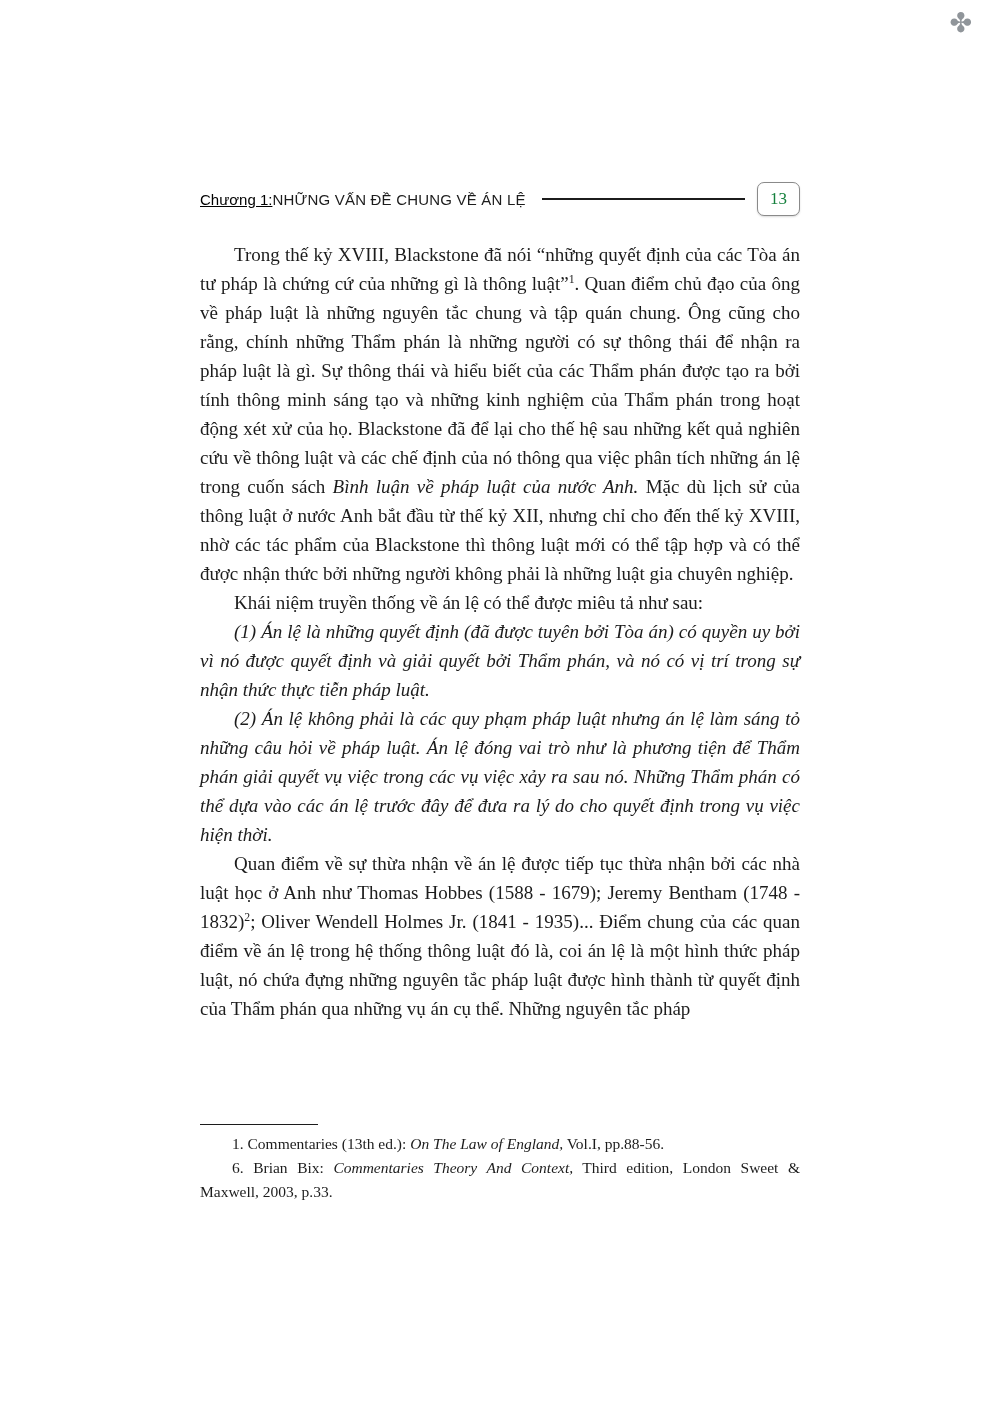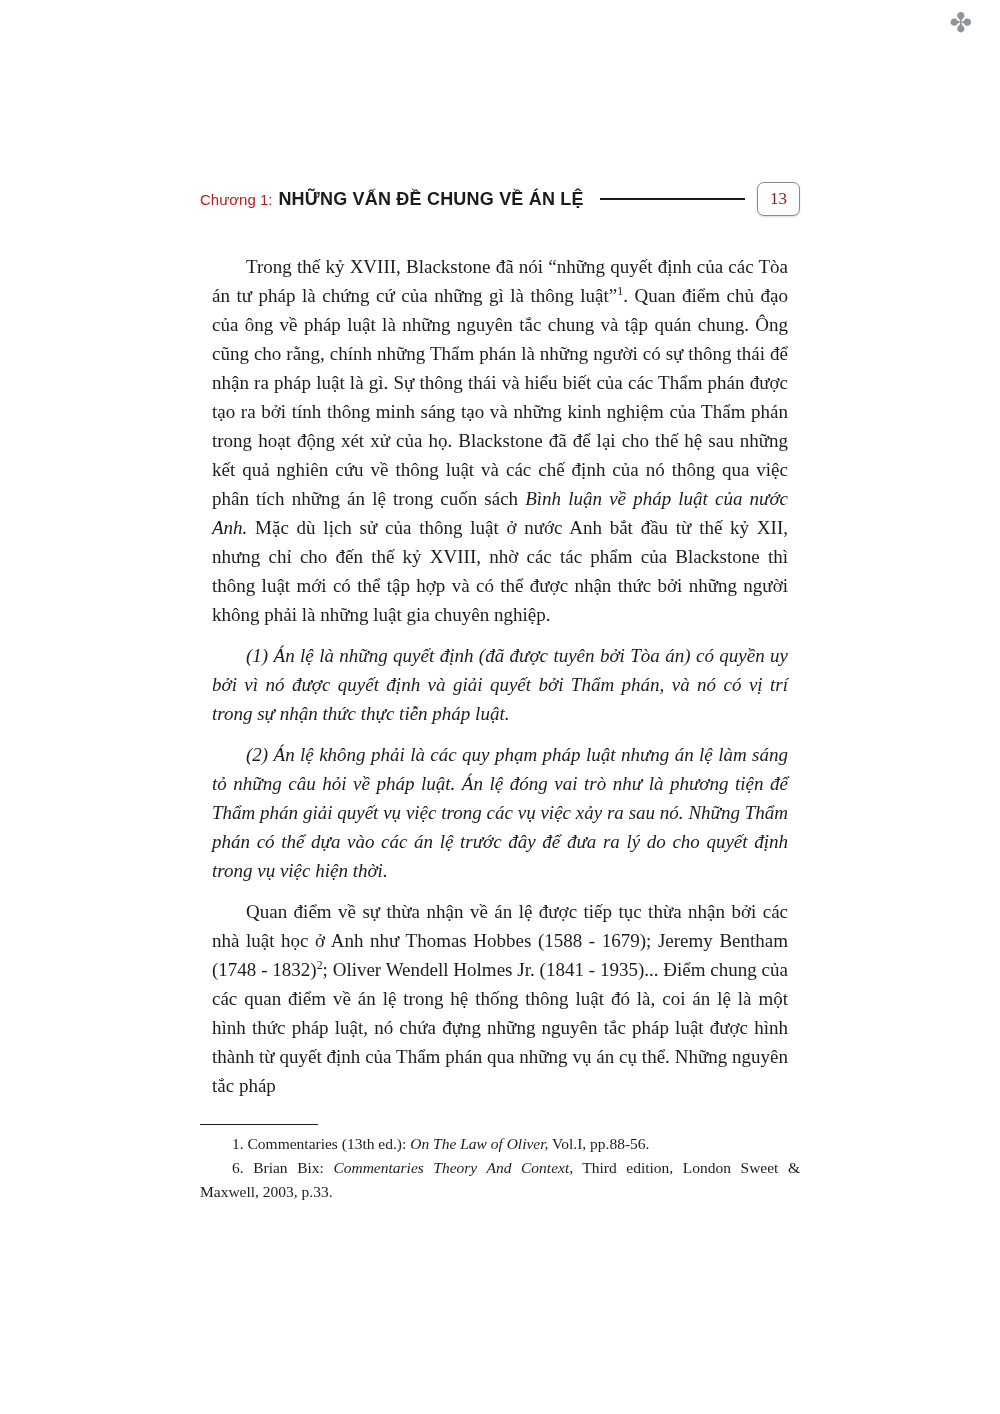--- a/index.html
+++ b/index.html
@@ -22,48 +22,48 @@
   }
   .page-header {
     position: absolute;
     left: 200px;
     top: 182px;
     width: 600px;
     display: flex;
     align-items: center;
     font-family: "Liberation Sans", sans-serif;
   }
-  .chapter-label { font-size: 15px; color: #b91c1c; white-space: nowrap; }
-  .chapter-title { font-size: 18px; font-weight: bold; margin-left: 6px; white-space: nowrap; letter-spacing: 0.2px; }
+  .chapter-label { font-size: 15px; color: #000000; white-space: nowrap; text-decoration: underline; }
+  .chapter-title { font-size: 15px; font-weight: normal; white-space: nowrap; letter-spacing: 0.2px; }
   .header-rule {
     flex: 1;
     height: 2px;
     background: #1c1c1c;
     margin: 0 12px 0 16px;
   }
   .page-number-box {
     border: 1px solid #8a8a8a;
     border-radius: 7px;
     box-shadow: 0 1px 2px rgba(0,0,0,0.15);
     padding: 6px 12px;
     font-family: "Liberation Serif", serif;
     font-size: 17px;
-    color: #7f1d1d;
+    color: #15803d;
     background: #fff;
   }
   .body-text {
     position: absolute;
     left: 200px;
     top: 240px;
     width: 600px;
     font-size: 19px;
     line-height: 29px;
     text-align: justify;
   }
-  .body-text p.para { margin: 12px; text-indent: 34px; font-family: Liberation Serif, serif; }
+  .body-text p.para { margin: 0; text-indent: 34px; font-family: Liberation Serif, serif; }
   .it { font-style: italic; }
   sup.fn-ref { font-size: 0.62em; line-height: 0; }
   .footnote-rule {
     position: absolute;
     left: 200px;
     top: 1124px;
     width: 118px;
     height: 1px;
     background: #1c1c1c;
   }
@@ -89,25 +89,26 @@
     <span class="chapter-label">Chương 1:</span>
     <span class="chapter-title">NHỮNG VẤN ĐỀ CHUNG VỀ ÁN LỆ</span>
     <span class="header-rule"></span>
     <span class="page-number-box">
       <span>13</span>
     </span>
   </header>
 
   <main class="body-text" id="body-text">
       <p class="para"><span>Trong thế kỷ XVIII, Blackstone đã nói “những quyết định của các Tòa án tư pháp là chứng cứ của những gì là thông luật”</span><sup class="fn-ref">1</sup><span>. Quan điểm chủ đạo của ông về pháp luật là những nguyên tắc chung và tập quán chung. Ông cũng cho rằng, chính những Thẩm phán là những người có sự thông thái để nhận ra pháp luật là gì. Sự thông thái và hiểu biết của các Thẩm phán được tạo ra bởi tính thông minh sáng tạo và những kinh nghiệm của Thẩm phán trong hoạt động xét xử của họ. Blackstone đã để lại cho thế hệ sau những kết quả nghiên cứu về thông luật và các chế định của nó thông qua việc phân tích những án lệ trong cuốn sách </span><span class="it">Bình luận về pháp luật của nước Anh.</span><span> Mặc dù lịch sử của thông luật ở nước Anh bắt đầu từ thế kỷ XII, nhưng chỉ cho đến thế kỷ XVIII, nhờ các tác phẩm của Blackstone thì thông luật mới có thể tập hợp và có thể được nhận thức bởi những người không phải là những luật gia chuyên nghiệp.</span></p>
+      <p class="para"><span>Khái niệm truyền thống về án lệ có thể được miêu tả như sau:</span></p>
       <p class="para it"><span>(1) Án lệ là những quyết định (đã được tuyên bởi Tòa án) có quyền uy bởi vì nó được quyết định và giải quyết bởi Thẩm phán, và nó có vị trí trong sự nhận thức thực tiễn pháp luật.</span></p>
       <p class="para it"><span>(2) Án lệ không phải là các quy phạm pháp luật nhưng án lệ làm sáng tỏ những câu hỏi về pháp luật. Án lệ đóng vai trò như là phương tiện để Thẩm phán giải quyết vụ việc trong các vụ việc xảy ra sau nó. Những Thẩm phán có thể dựa vào các án lệ trước đây để đưa ra lý do cho quyết định trong vụ việc hiện thời.</span></p>
       <p class="para"><span>Quan điểm về sự thừa nhận về án lệ được tiếp tục thừa nhận bởi các nhà luật học ở Anh như Thomas Hobbes (1588 - 1679); Jeremy Bentham (1748 - 1832)</span><sup class="fn-ref">2</sup><span>; Oliver Wendell Holmes Jr. (1841 - 1935)... Điểm chung của các quan điểm về án lệ trong hệ thống thông luật đó là, coi án lệ là một hình thức pháp luật, nó chứa đựng những nguyên tắc pháp luật được hình thành từ quyết định của Thẩm phán qua những vụ án cụ thể. Những nguyên tắc pháp</span></p>
     </main>
 
   <div class="footnote-rule"></div>
 
   <div class="footnotes" id="footnotes">
-      <p class="footnote"><span>1. Commentaries (13th ed.): </span><span class="it">On The Law of Oliver,</span><span> Vol.I, pp.88-56.</span></p>
+      <p class="footnote"><span>1. Commentaries (13th ed.): </span><span class="it">On The Law of England,</span><span> Vol.I, pp.88-56.</span></p>
       <p class="footnote"><span>6. Brian Bix: </span><span class="it">Commentaries Theory And Context,</span><span> Third edition, London Sweet &amp; Maxwell, 2003, p.33.</span></p>
     </div>
 
 </div>
 
 </body></html>

